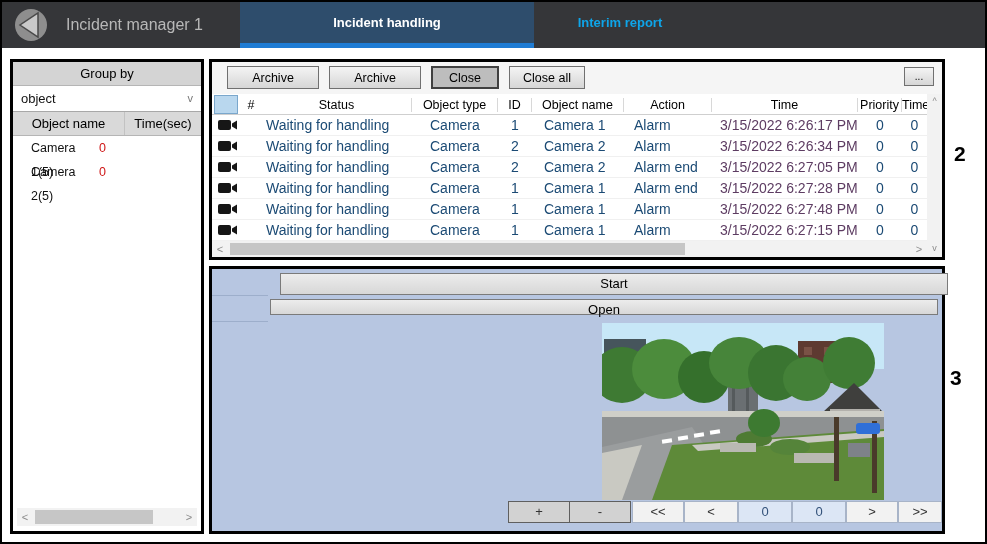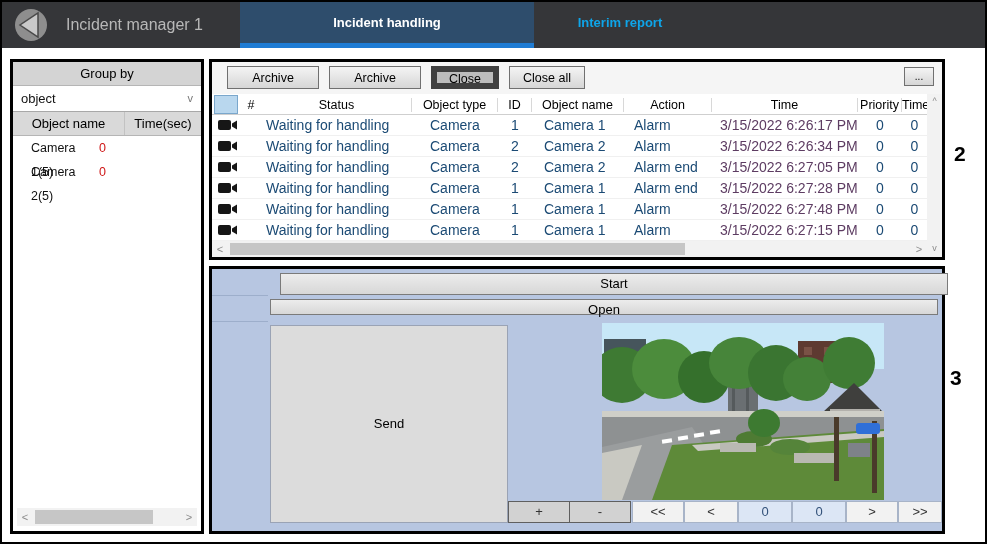--- a/index.html
+++ b/index.html
@@ -34,21 +34,21 @@
   .p1-hscroll { position:absolute; left:4px; right:4px; bottom:5px; height:18px; background:#f2f2f2; display:flex; align-items:center; }
   .sb-arrow { width:16px; text-align:center; color:#8a8a8a; font-size:11px; line-height:18px; }
   .p1-thumb { height:14px; width:118px; background:#c6c6c6; margin-left:2px; }
 
   
   .panel2 { position:absolute; left:207px; top:57px; width:736px; height:201px; border:3px solid #000; background:#fff; }
   .toolbar { position:relative; height:32px; background:#f5f5f5; }
   .tbtn { position:absolute; top:4px; height:23px; background:linear-gradient(#f4f4f4,#d6d6d6); border:1px solid #707070; font-size:12.5px; font-family:"Liberation Sans",sans-serif; color:#000; }
   .tbtn-archive { left:15px; width:92px; }
   .tbtn-filters { left:117px; width:92px; }
-  .tbtn-close { left:219px; width:68px; background:#bdbdbd; border:6px solid #404040; }
+  .tbtn-close { left:219px; width:68px; background:#bdbdbd; border:2px solid #404040; }
   .tbtn-closeall { left:297px; width:76px; }
   .tbtn-more { right:8px; top:5px; width:30px; height:19px; font-size:10px; line-height:8px; }
 
   .grid { position:absolute; left:0; top:32px; right:15px; }
   .grid-row { display:grid; grid-template-columns:28px 22px 150px 86px 34px 92px 88px 146px 44px 25px; height:21px; align-items:center; font-size:14px; }
   .grid-head { border-bottom:1px solid #cfcfcf; color:#000; font-size:12.5px; height:21px; }
   .grid-head > div { overflow:hidden; white-space:nowrap; }
   .hc { text-align:center; }
   .hc-sel { background:#b9d7ee; border:1px solid #7aa7cc; height:19px; margin:1px 2px; }
   .hsep { border-right:1px solid #d8d8d8; }
@@ -276,21 +276,20 @@
   </div>
 
   <div class="panel3">
     <div class="p3-leftcol">
       <div class="p3-leftcell" style="height:27px;"></div>
       <div class="p3-leftcell" style="height:26px;"></div>
     </div>
 
     <button class="pbtn btn-start">Start</button>
     <button class="pbtn btn-open">Open</button>
-    <button class="pbtn btn-send">Send</button>
 
     <svg class="video" viewBox="0 0 282 177">
       <rect x="0" y="0" width="282" height="46" fill="#c7e7f7"></rect>
       <rect x="2" y="16" width="42" height="28" fill="#46555c"></rect>
       <rect x="46" y="22" width="28" height="20" fill="#37444b"></rect>
       <rect x="196" y="18" width="54" height="42" fill="#5e3a31"></rect>
       <rect x="202" y="24" width="8" height="8" fill="#7a5246"></rect>
       <rect x="222" y="24" width="8" height="8" fill="#7a5246"></rect>
       <ellipse cx="20" cy="52" rx="30" ry="28" fill="#3e7a33"></ellipse>
       <ellipse cx="62" cy="46" rx="32" ry="30" fill="#4c8c3c"></ellipse>

